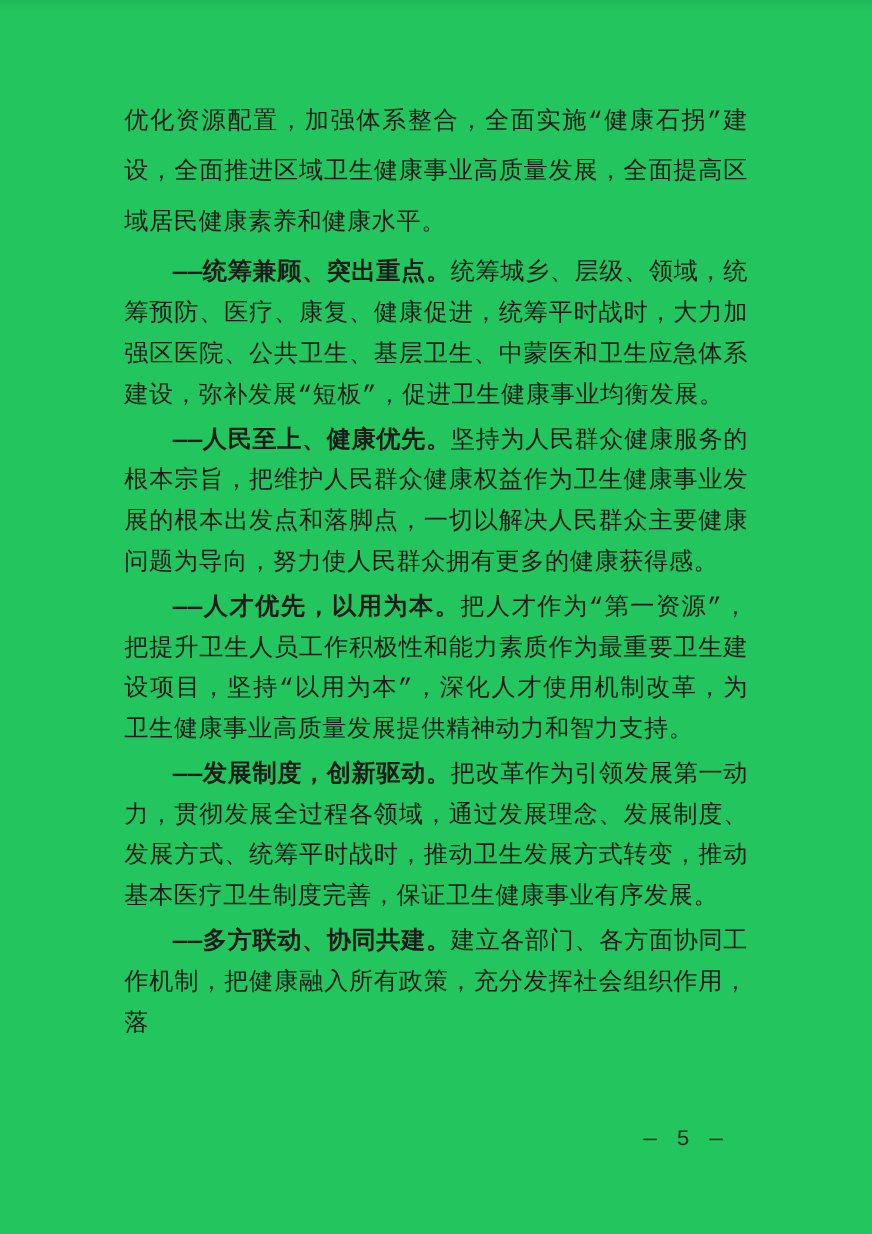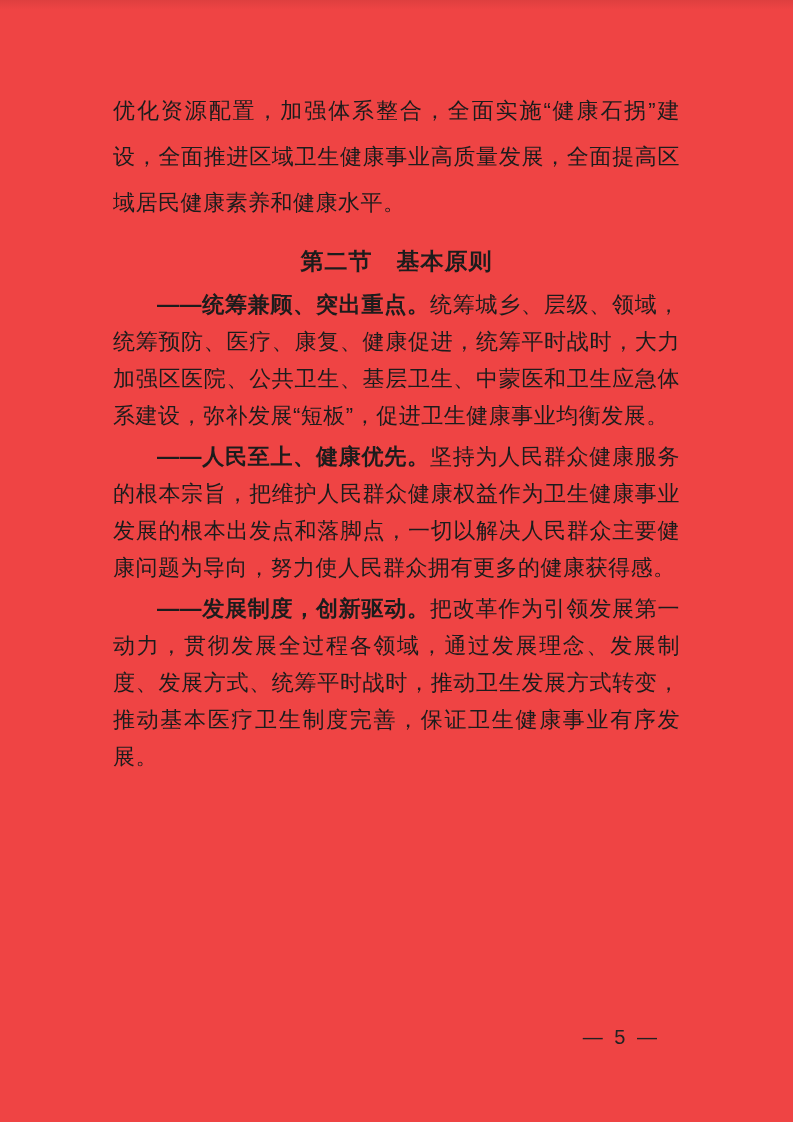--- a/index.html
+++ b/index.html
@@ -5,23 +5,23 @@
   html, body {
     margin: 0;
     padding: 0;
     background: #ffffff;
   }
   .page {
     position: relative;
     width: 793px;
     height: 1122px;
     margin: 0 auto;
-    background: #ef4444;
+    background: #22c55e;
     overflow: hidden;
-    font-family: Liberation Sans, sans-serif;
+    font-family: Liberation Mono, monospace;
     color: #1c1c1c;
   }
   
   .page::before {
     content: "";
     position: absolute;
     left: 0; top: 0; right: 0;
     height: 10px;
     background: linear-gradient(to bottom, rgba(0,0,0,0.07), rgba(0,0,0,0));
     pointer-events: none;
@@ -72,32 +72,37 @@
   }
 </style>
 </head>
 <body>
 
 <div class="page">
   <div class="content">
 
     <p class="intro">优化资源配置，加强体系整合，全面实施“健康石拐”建设，全面推进区域卫生健康事业高质量发展，全面提高区域居民健康素养和健康水平。</p>
 
-    <h2 class="section-heading">第二节　基本原则</h2>
 
     <p class="principle">
       <span class="lead">——统筹兼顾、突出重点。</span><span>统筹城乡、层级、领域，统筹预防、医疗、康复、健康促进，统筹平时战时，大力加强区医院、公共卫生、基层卫生、中蒙医和卫生应急体系建设，弥补发展“短板”，促进卫生健康事业均衡发展。</span>
     </p>
 
     <p class="principle">
       <span class="lead">——人民至上、健康优先。</span><span>坚持为人民群众健康服务的根本宗旨，把维护人民群众健康权益作为卫生健康事业发展的根本出发点和落脚点，一切以解决人民群众主要健康问题为导向，努力使人民群众拥有更多的健康获得感。</span>
     </p>
 
+    <p class="principle">
+      <span class="lead">——人才优先，以用为本。</span><span>把人才作为“第一资源”，把提升卫生人员工作积极性和能力素质作为最重要卫生建设项目，坚持“以用为本”，深化人才使用机制改革，为卫生健康事业高质量发展提供精神动力和智力支持。</span>
+    </p>
 
     <p class="principle">
       <span class="lead">——发展制度，创新驱动。</span><span>把改革作为引领发展第一动力，贯彻发展全过程各领域，通过发展理念、发展制度、发展方式、统筹平时战时，推动卫生发展方式转变，推动基本医疗卫生制度完善，保证卫生健康事业有序发展。</span>
     </p>
 
+    <p class="principle">
+      <span class="lead">——多方联动、协同共建。</span><span>建立各部门、各方面协同工作机制，把健康融入所有政策，充分发挥社会组织作用，落</span>
+    </p>
 
   </div>
 
   <div class="page-number">— 5 —</div>
 </div>
 
 </body></html>

